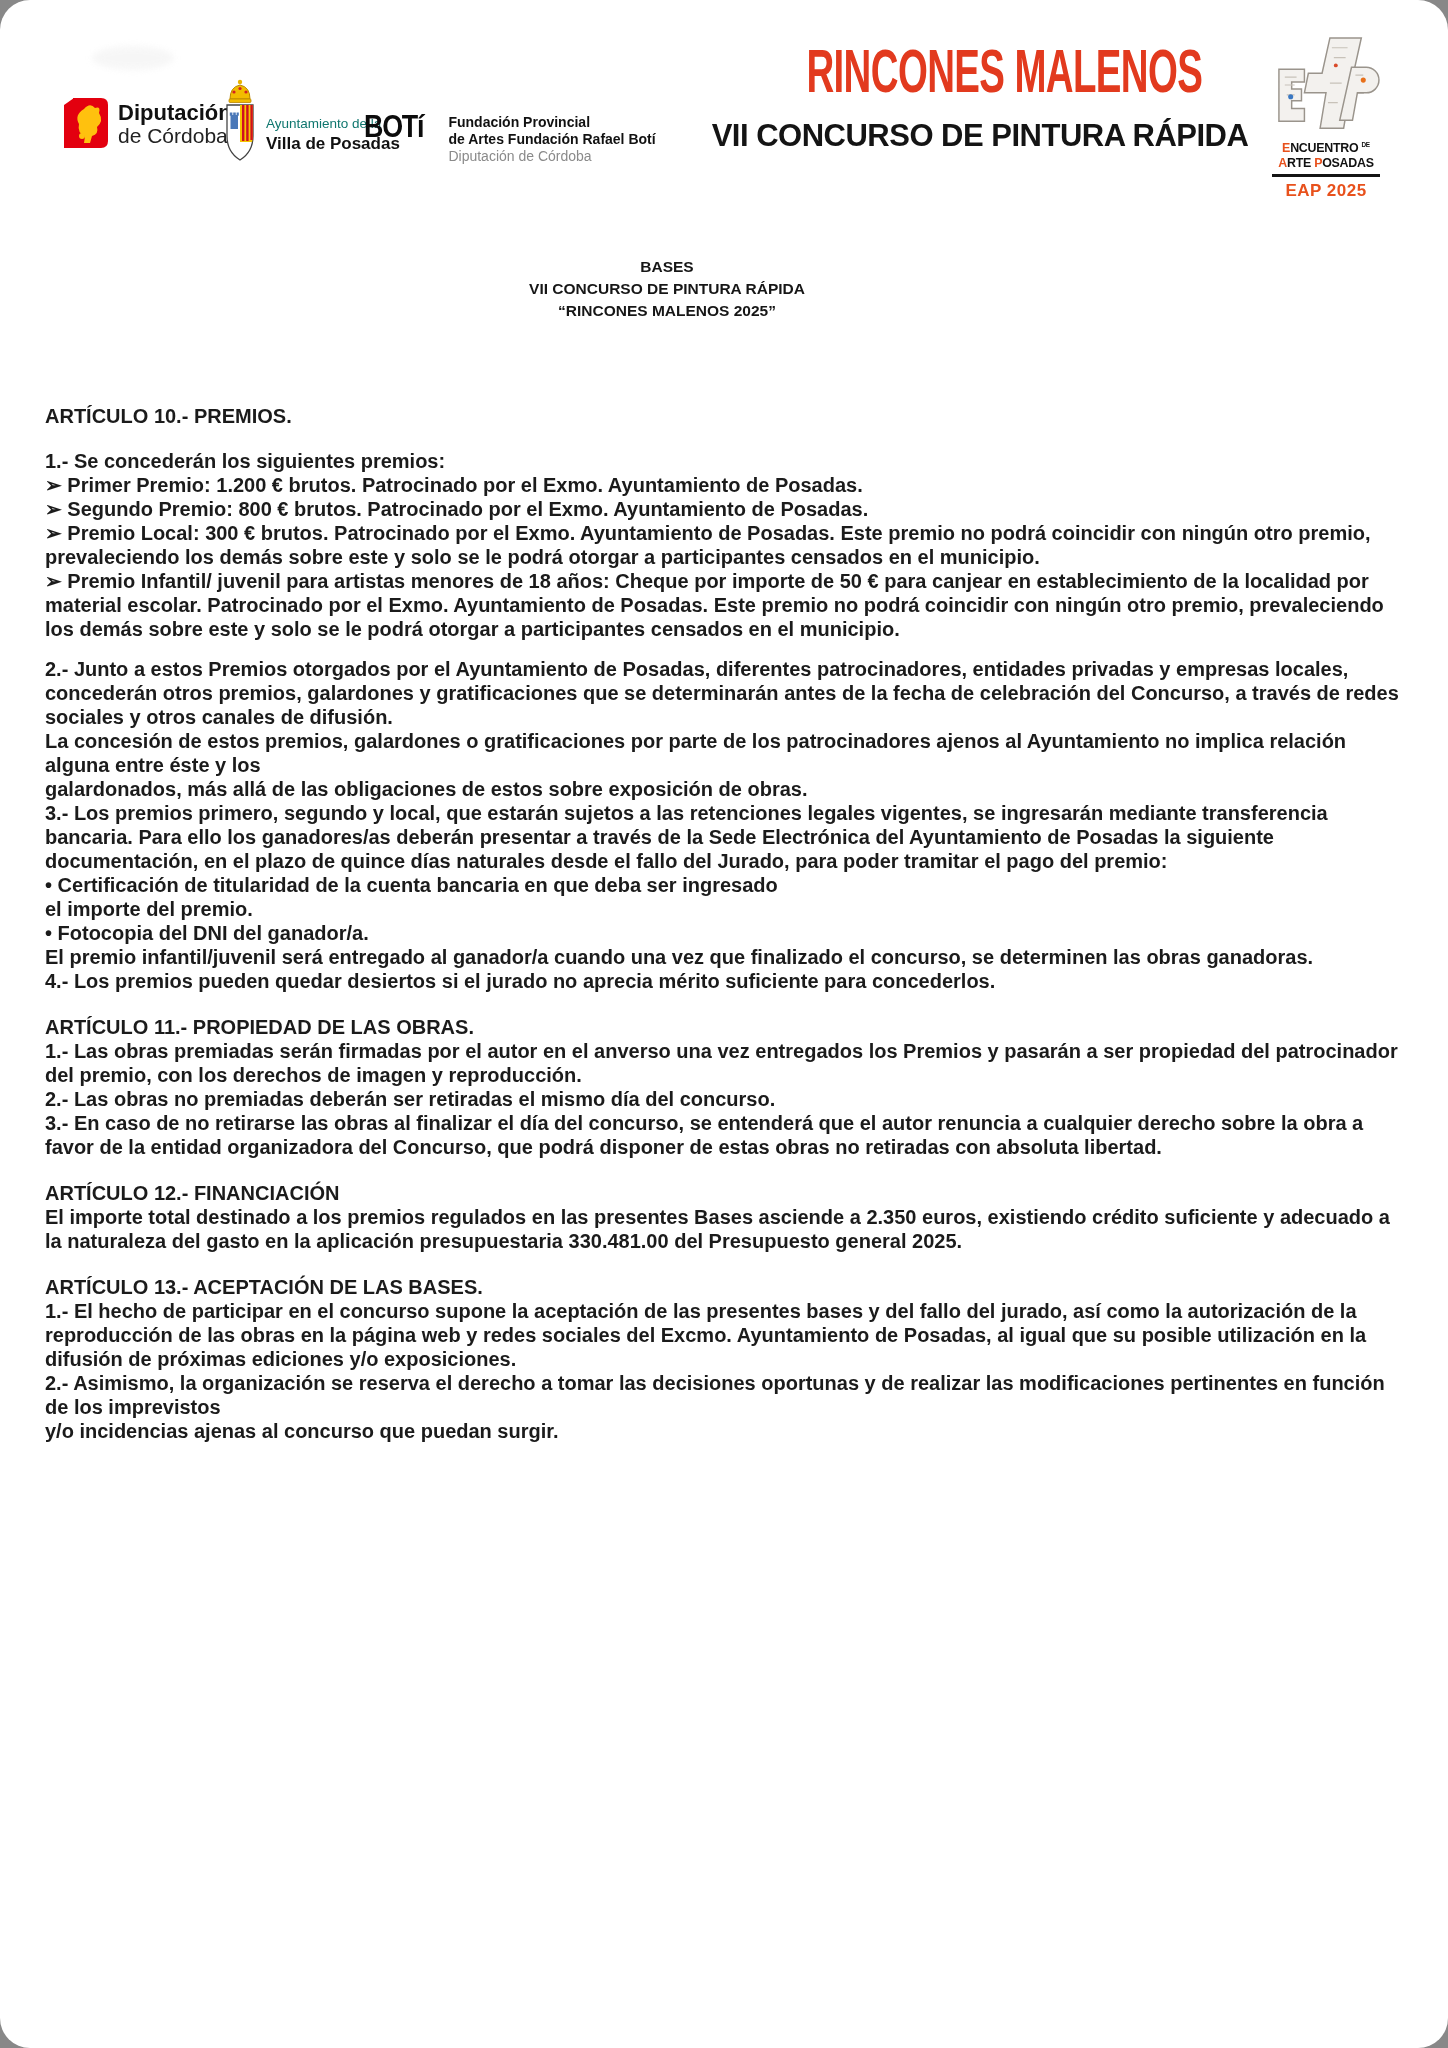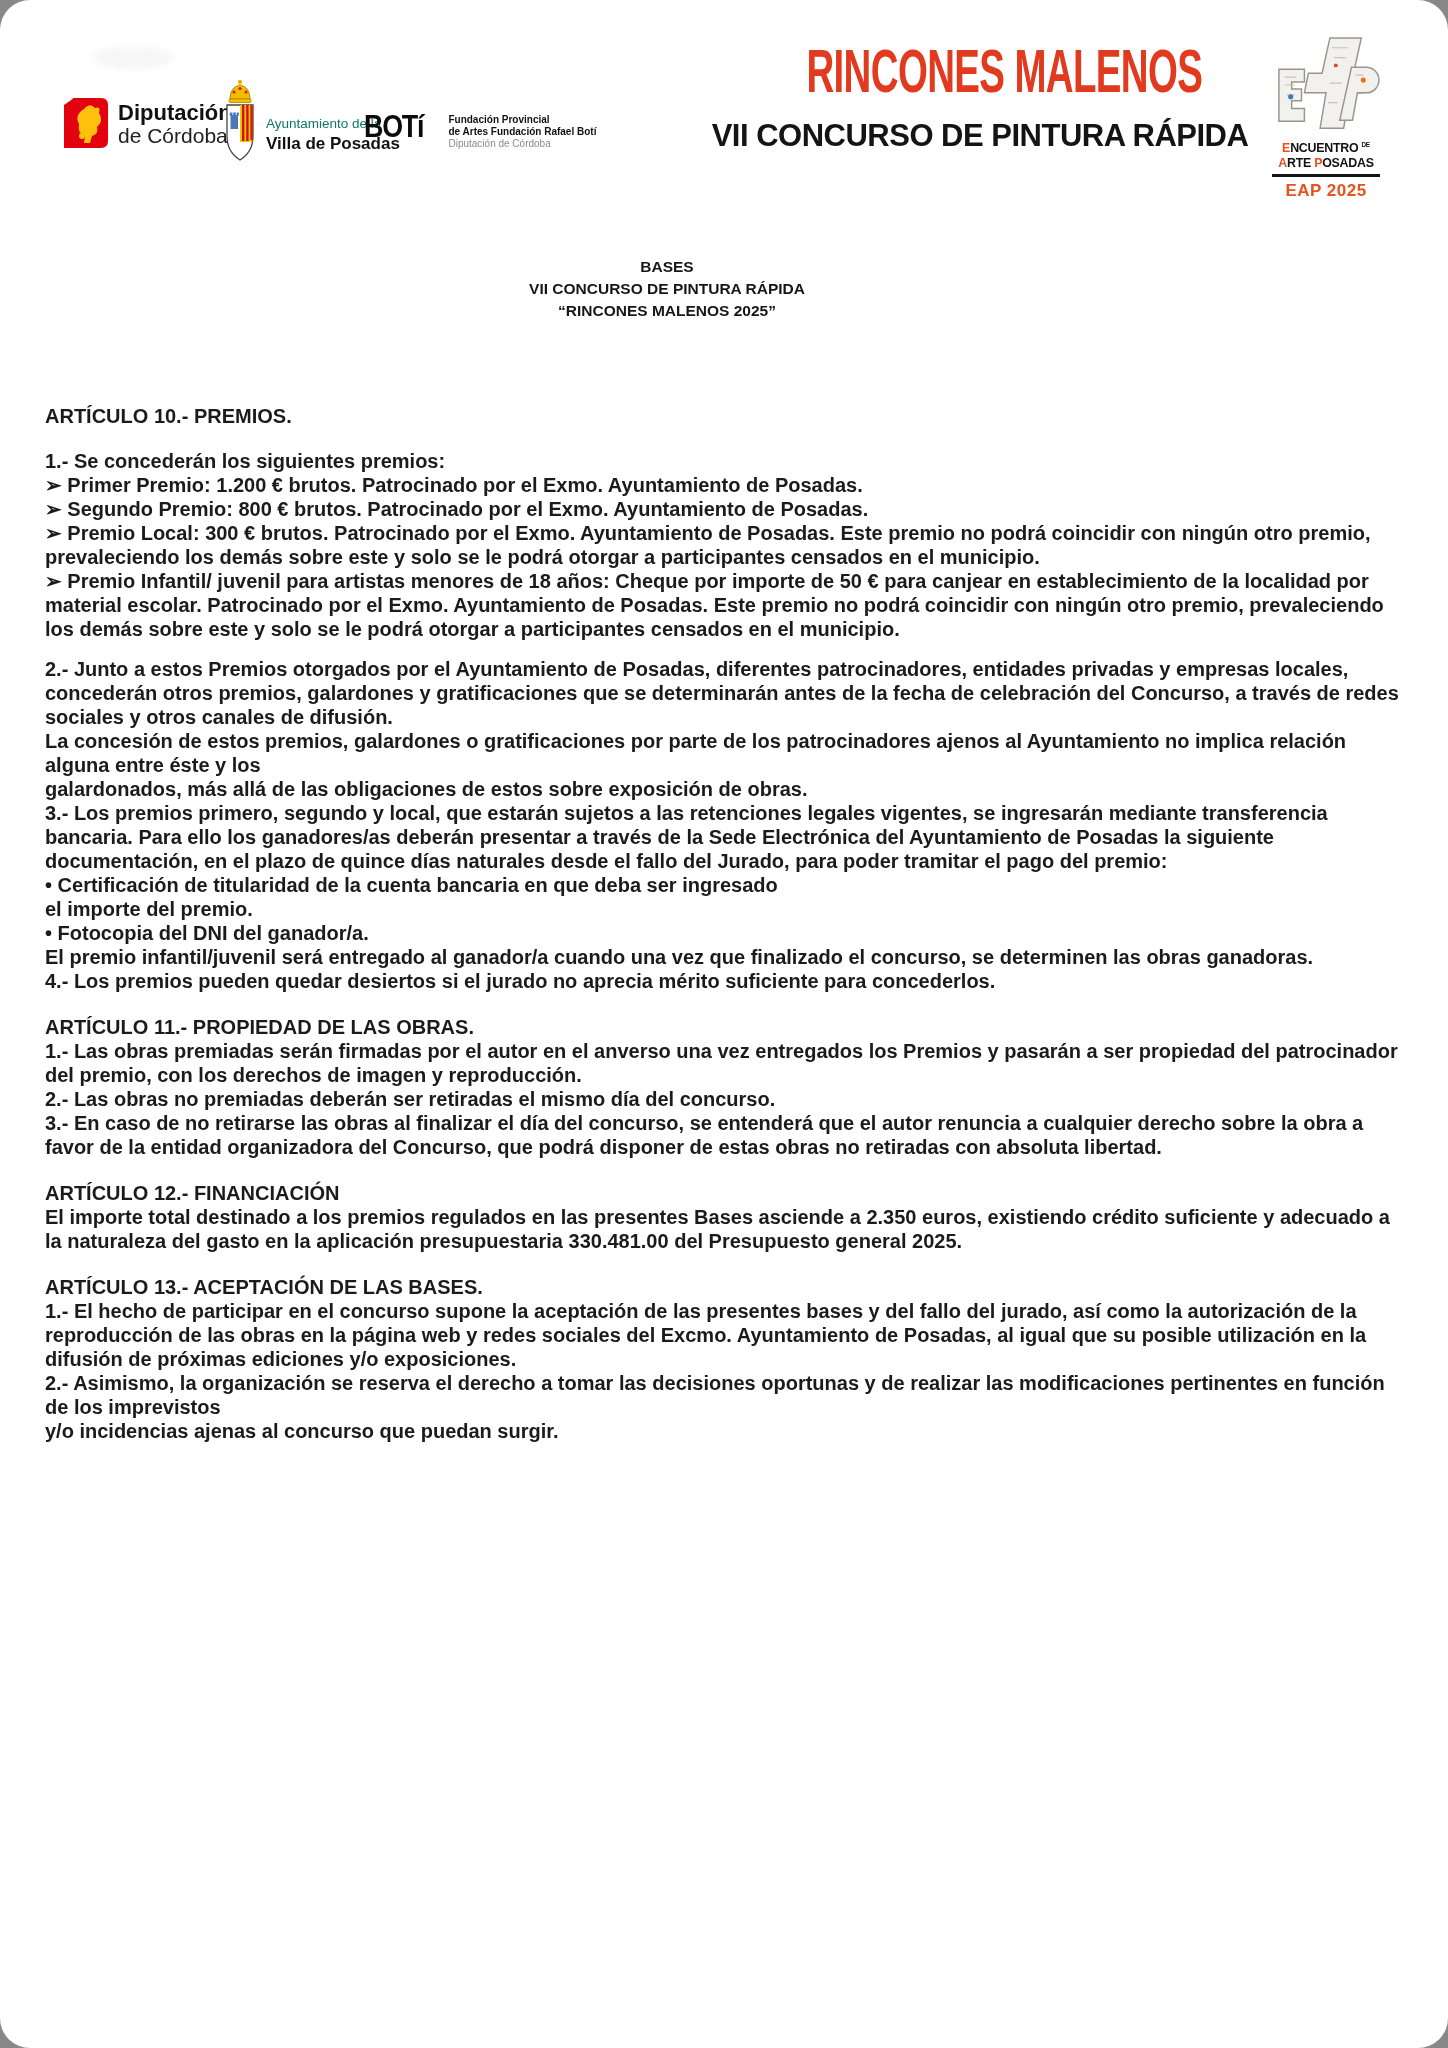--- a/index.html
+++ b/index.html
@@ -17,21 +17,21 @@
   .dipu-text{line-height:1.08;}
   .dipu-l1{font-size:22px;font-weight:700;color:#111;}
   .dipu-l2{font-size:21px;font-weight:400;color:#222;}
   .ayto{left:222px;top:78px;gap:8px;}
   .ayto-text{line-height:1.25;padding-top:26px;}
   .ayto-l1{font-size:13.5px;font-weight:400;color:#0f766e;}
   .ayto-l2{font-size:17px;font-weight:700;color:#111;}
   .boti{left:364px;top:110px;gap:14px;align-items:flex-start;}
   .boti-word{font-size:32px;font-weight:700;letter-spacing:-1.5px;color:#0c0c0c;
     transform:scaleX(.84);transform-origin:left top;line-height:1;}
-  .boti-sub{font-size:10px;line-height:1.2;padding-top:4px;}
+  .boti-sub{font-size:14px;line-height:1.2;padding-top:4px;}
   .boti-sub .b{font-weight:700;color:#111;}
   .boti-sub .g{font-weight:400;color:#8a8a8a;}
   .event{position:absolute;left:700px;top:40px;width:560px;text-align:center;}
   .event-title{font-size:62px;font-weight:700;color:#e23a1e;line-height:1;
     letter-spacing:-1px;transform:scaleX(.62);transform-origin:center;white-space:nowrap;}
   .event-sub{margin-top:16px;font-size:31px;font-weight:700;color:#141414;letter-spacing:-.5px;white-space:nowrap;}
   .event-date{margin-top:9px;font-size:26px;font-weight:700;color:#141414;
     display:flex;justify-content:center;align-items:center;gap:18px;}
   .event-sep{font-weight:400;font-size:30px;line-height:1;transform:translateY(-2px);}
   .eap{position:absolute;left:1260px;top:34px;width:132px;text-align:center;}

